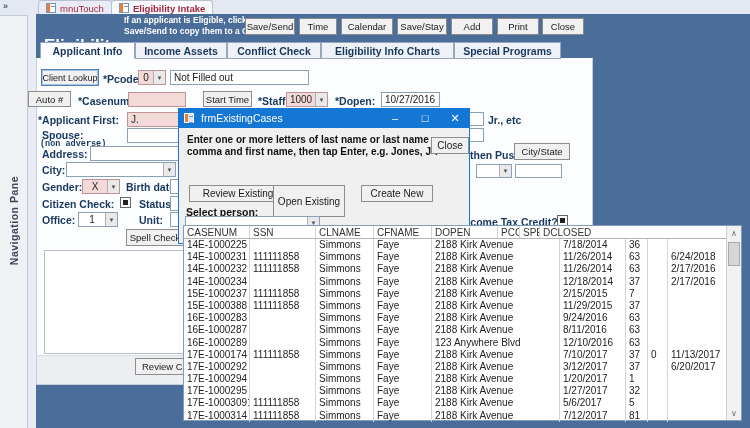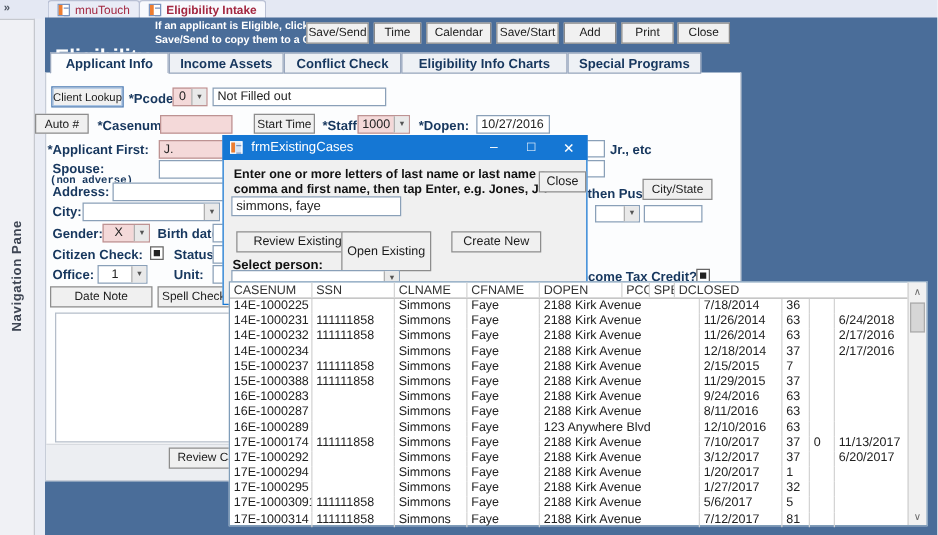--- a/index.html
+++ b/index.html
@@ -120,21 +120,21 @@
 
   <div class="form-bg"></div>
   <div class="hdr-title">Eligibility</div>
   <div class="hdr-instr">
     <div>If an applicant is Eligible, click</div>
     <div>Save/Send to copy them to a Client</div>
   </div>
   <div class="hbtn" style="left:245px;width:50px;">Save/Send</div>
   <div class="hbtn" style="left:299px;width:38px;">Time</div>
   <div class="hbtn" style="left:341px;width:52px;">Calendar</div>
-  <div class="hbtn" style="left:397px;width:50px;">Save/Start</div>
+  <div class="hbtn" style="left:397px;width:50px;">Save/Stay</div>
   <div class="hbtn" style="left:451px;width:42px;">Add</div>
   <div class="hbtn" style="left:497px;width:42px;">Print</div>
   <div class="hbtn" style="left:542px;width:42px;">Close</div>
 
   <div class="ptab active" style="left:40px;width:95px;">Applicant Info</div>
   <div class="ptab" style="left:135px;width:92px;">Income Assets</div>
   <div class="ptab" style="left:227px;width:94px;">Conflict Check</div>
   <div class="ptab" style="left:321px;width:133px;">Eligibility Info Charts</div>
   <div class="ptab" style="left:454px;width:107px;">Special Programs</div>
 
@@ -204,41 +204,39 @@
   <div class="combo" style="left:78px;top:212px;width:40px;height:15px;">
     <span class="val">1</span>
     <span class="arr">▼</span>
   </div>
   <div class="lbl" style="left:139px;top:214px;">Unit:</div>
   <div class="field" style="left:170px;top:212px;width:60px;height:15px;"></div>
 
   <div class="lbl" style="left:461px;top:216px;">Income Tax Credit?:</div>
   <div class="checkbox" style="left:557px;top:215px;"></div>
 
-  <div class="btn" style="left:40px;top:229px;width:82px;height:17px;">Date Note</div>
   <div class="btn" style="left:126px;top:229px;width:58px;height:17px;">Spell Check</div>
 
   <div class="notes"></div>
 
   <div class="btn" style="left:135px;top:358px;width:100px;height:17px;justify-content:flex-start;padding-left:6px;z-index:4;">Review Ca</div>
 
   <div class="dialog">
     <div class="dlg-title">
       <span class="mini-icon"></span>
       <span class="dlg-title-text">frmExistingCases</span>
       <span class="dlg-ctl">–</span>
       <span class="dlg-ctl">□</span>
       <span class="dlg-ctl">✕</span>
     </div>
     <div class="dlg-instr">
       <div>Enter one or more letters of last name  or last name a</div>
       <div>comma and  first name, then tap Enter, e.g. Jones, J*:</div>
     </div>
     <div class="dlg-btn" style="left:252px;top:28px;width:38px;height:17px;">Close</div>
-    <div class="field" style="left:6px;top:48px;width:136px;height:16px;font-size:10.5px;">simmons, faye</div>
     <div class="dlg-btn" style="left:10px;top:76px;width:98px;height:17px;">Review Existing</div>
     <div class="dlg-btn" style="left:94px;top:76px;width:72px;height:32px;">Open Existing</div>
     <div class="dlg-btn" style="left:182px;top:76px;width:72px;height:17px;">Create New</div>
     <div class="lbl" style="left:7px;top:97px;color:#111;">Select person:</div>
     <div class="combo" style="left:6px;top:107px;width:135px;height:13px;">
       <span class="val"></span>
       <span class="arr">▼</span>
     </div>
   </div>
 

